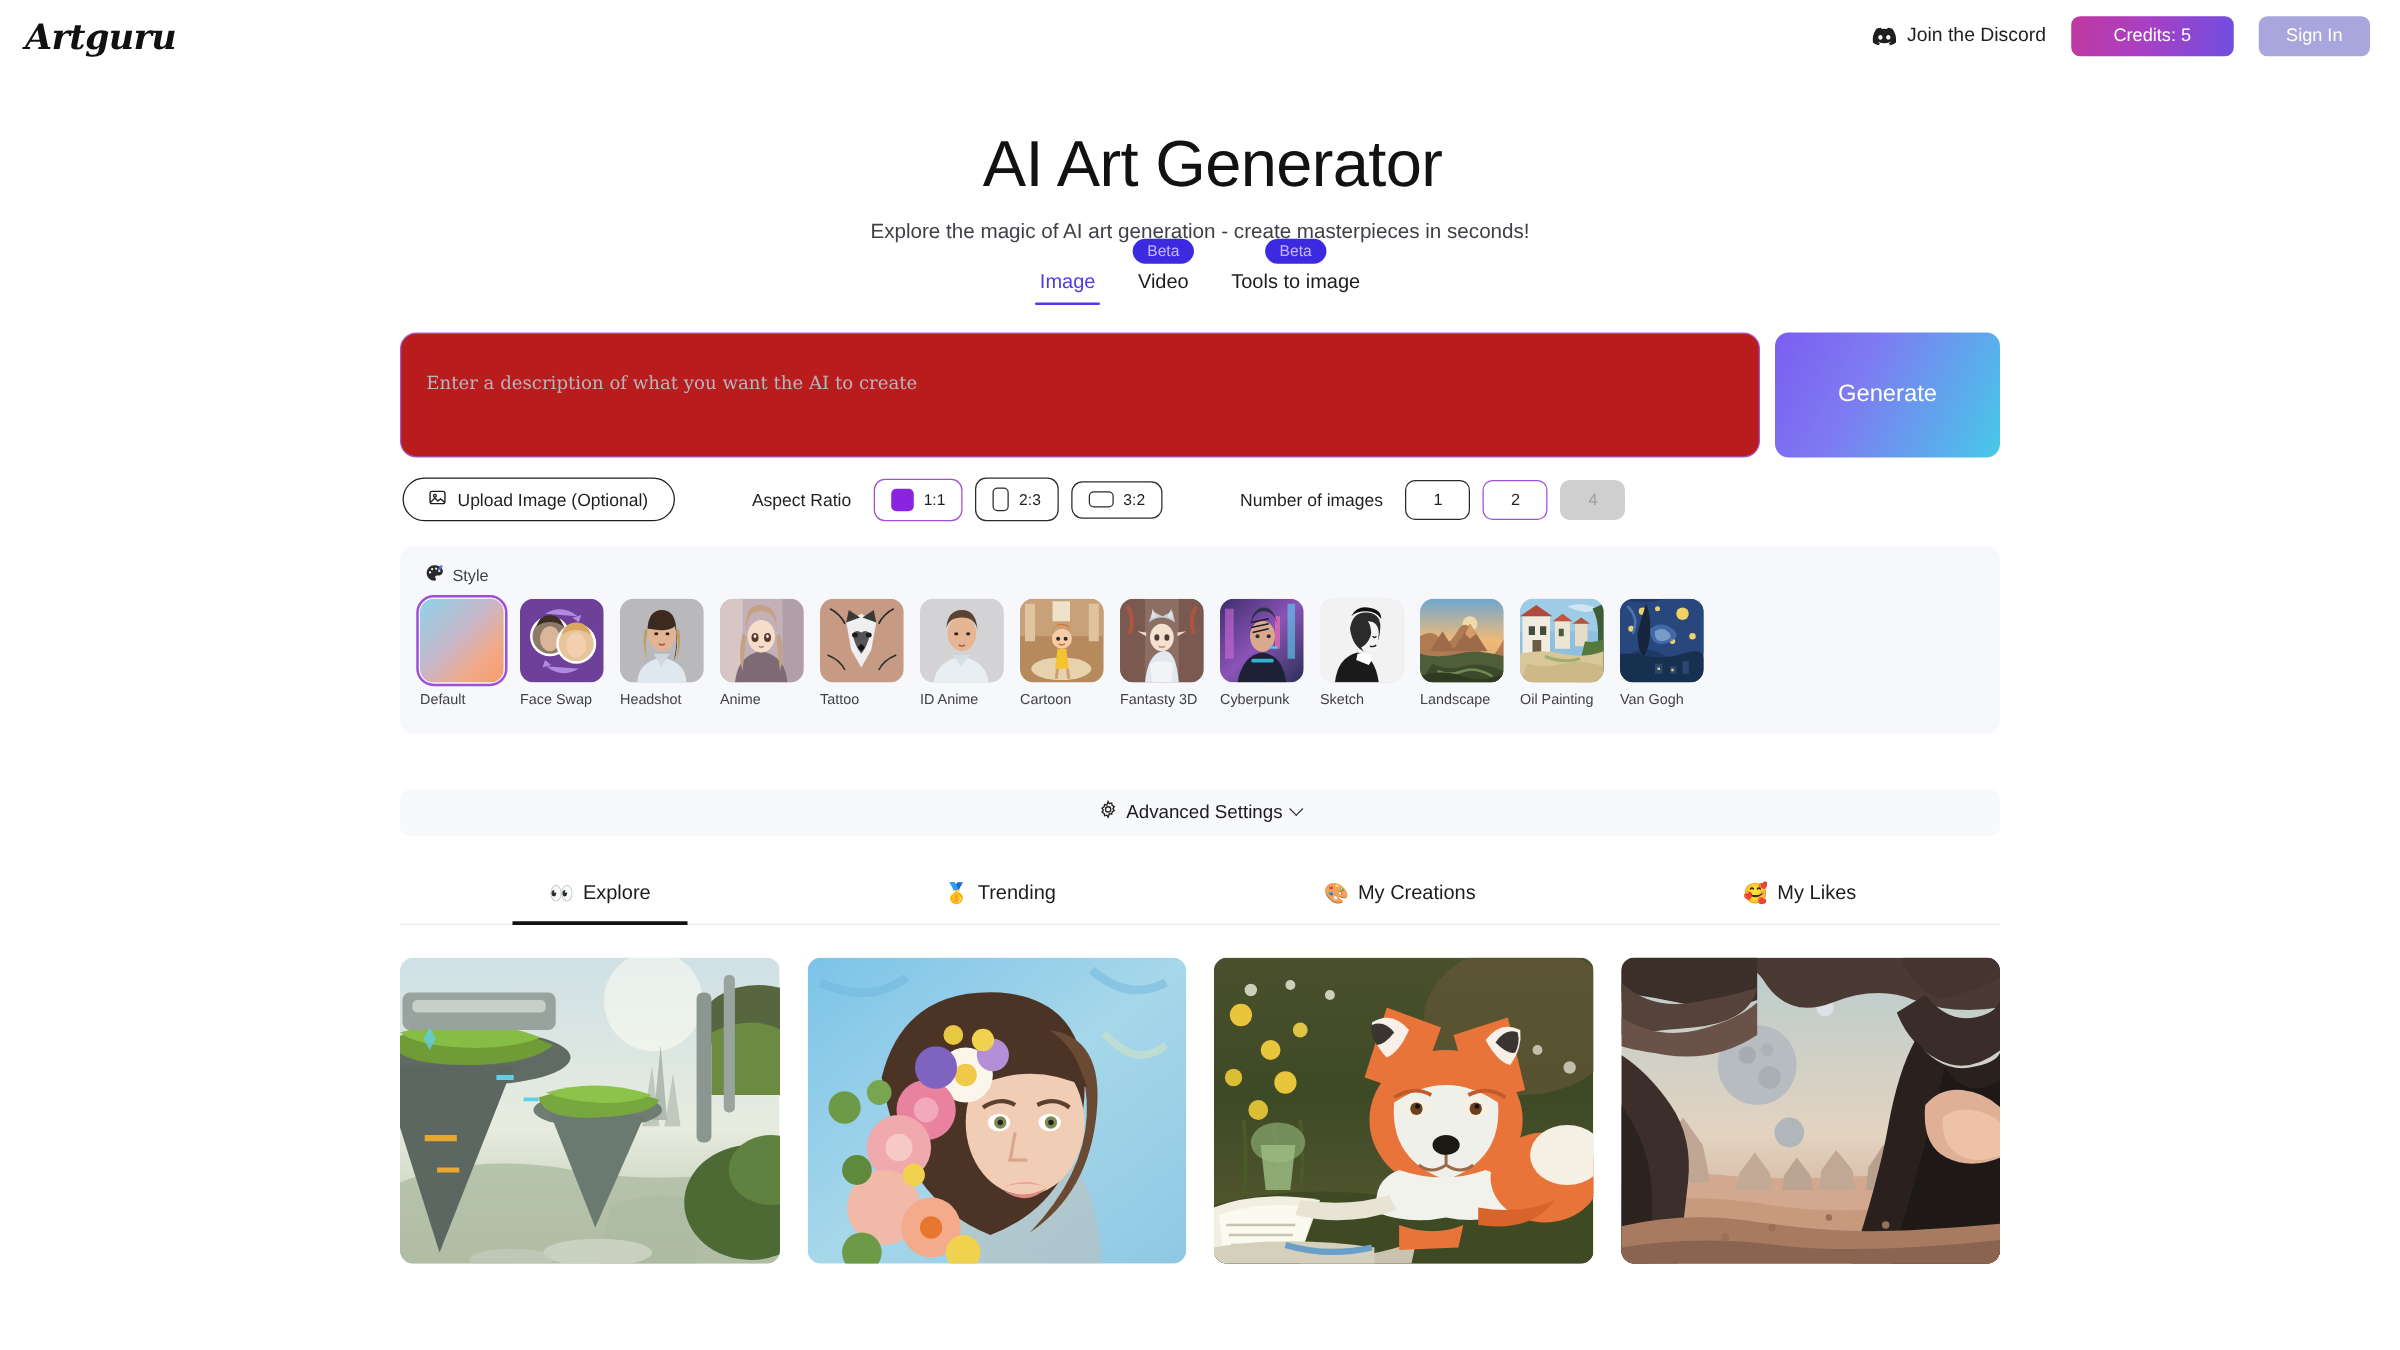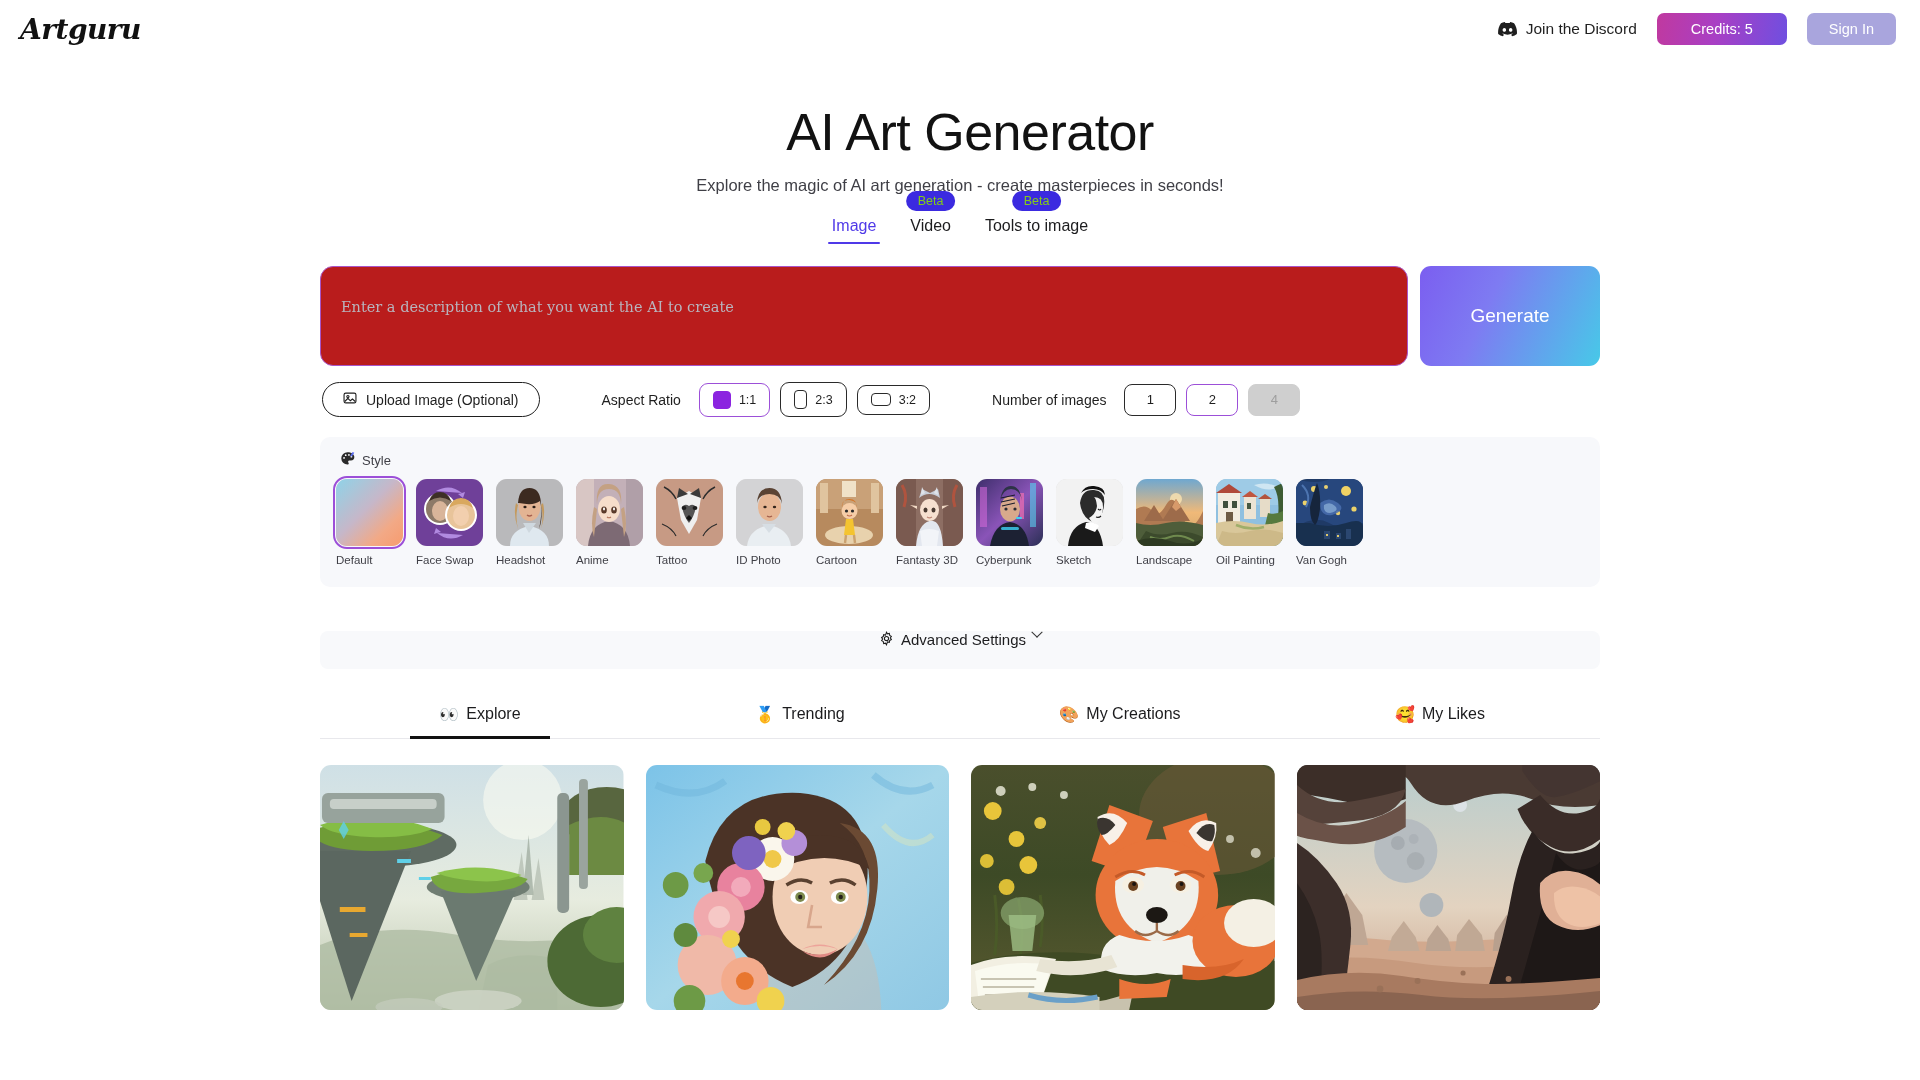--- a/index.html
+++ b/index.html
@@ -119,21 +119,21 @@
     height: 2.5px;
     background: #4f39e8;
     border-radius: 2px;
   }
   .beta-badge {
     position: absolute;
     top: -26px;
     left: 50%;
     transform: translateX(-50%);
     background: #3b2ae0;
-    color: #84cc16;
+    color: #c4b5fd;
     font-size: 12.5px;
     padding: 3px 12px;
     border-radius: 11px;
     white-space: nowrap;
   }
 
   
   .panel { width: 1280px; margin: 0 auto; }
   .prompt-row {
     margin-top: 22px;
@@ -259,21 +259,21 @@
     line-height: 1.35;
     text-align: left;
   }
 
   
   .adv-bar {
     margin-top: 44px;
     background: #f8f9fb;
     border-radius: 8px;
     height: 38px;
-    display: flex; justify-content: center;
+    display: flex; align-items: center; justify-content: center;
     gap: 7px;
     font-size: 15px;
     color: #1c1c1e;
     cursor: pointer;
   }
   .chev-sm {
     display:inline-block;
     width: 8px; height: 8px;
     border-right: 1.5px solid #333;
     border-bottom: 1.5px solid #333;
@@ -522,21 +522,21 @@
             <rect width="67" height="67" fill="#d3d3d5"></rect>
             <path d="M11 67q2-17 22-21 20 4 22 21z" fill="#e9eef2"></path>
             <path d="M26 45l7 9 7-9z" fill="#d7dee4"></path>
             <ellipse cx="33.5" cy="28" rx="11.5" ry="14" fill="#e6b694"></ellipse>
             <path d="M21 24q1-15 12.5-15T46 25q-2-10-12.5-10T21 24z" fill="#5a4334"></path>
             <ellipse cx="29" cy="28" rx="1.7" ry="1.3" fill="#32251c"></ellipse>
             <ellipse cx="38.5" cy="28" rx="1.7" ry="1.3" fill="#32251c"></ellipse>
             <path d="M31 37q2.5 1.6 5 0" stroke="#a4604d" stroke-width="1.3" fill="none"></path>
           </svg>
         </div>
-        <div class="style-name">ID Photo</div>
+        <div class="style-name">ID Anime</div>
       </div>
 
       <div class="style-item">
         <div class="style-thumb">
           <svg viewBox="0 0 67 67" preserveAspectRatio="none">
             <rect width="67" height="67" fill="#b78a5e"></rect>
             <rect x="0" y="0" width="67" height="30" fill="#c9a178"></rect>
             <rect x="4" y="4" width="8" height="30" fill="#e0c49f"></rect>
             <rect x="55" y="4" width="8" height="30" fill="#e0c49f"></rect>
             <rect x="26" y="2" width="14" height="16" fill="#f0e2c8"></rect>

